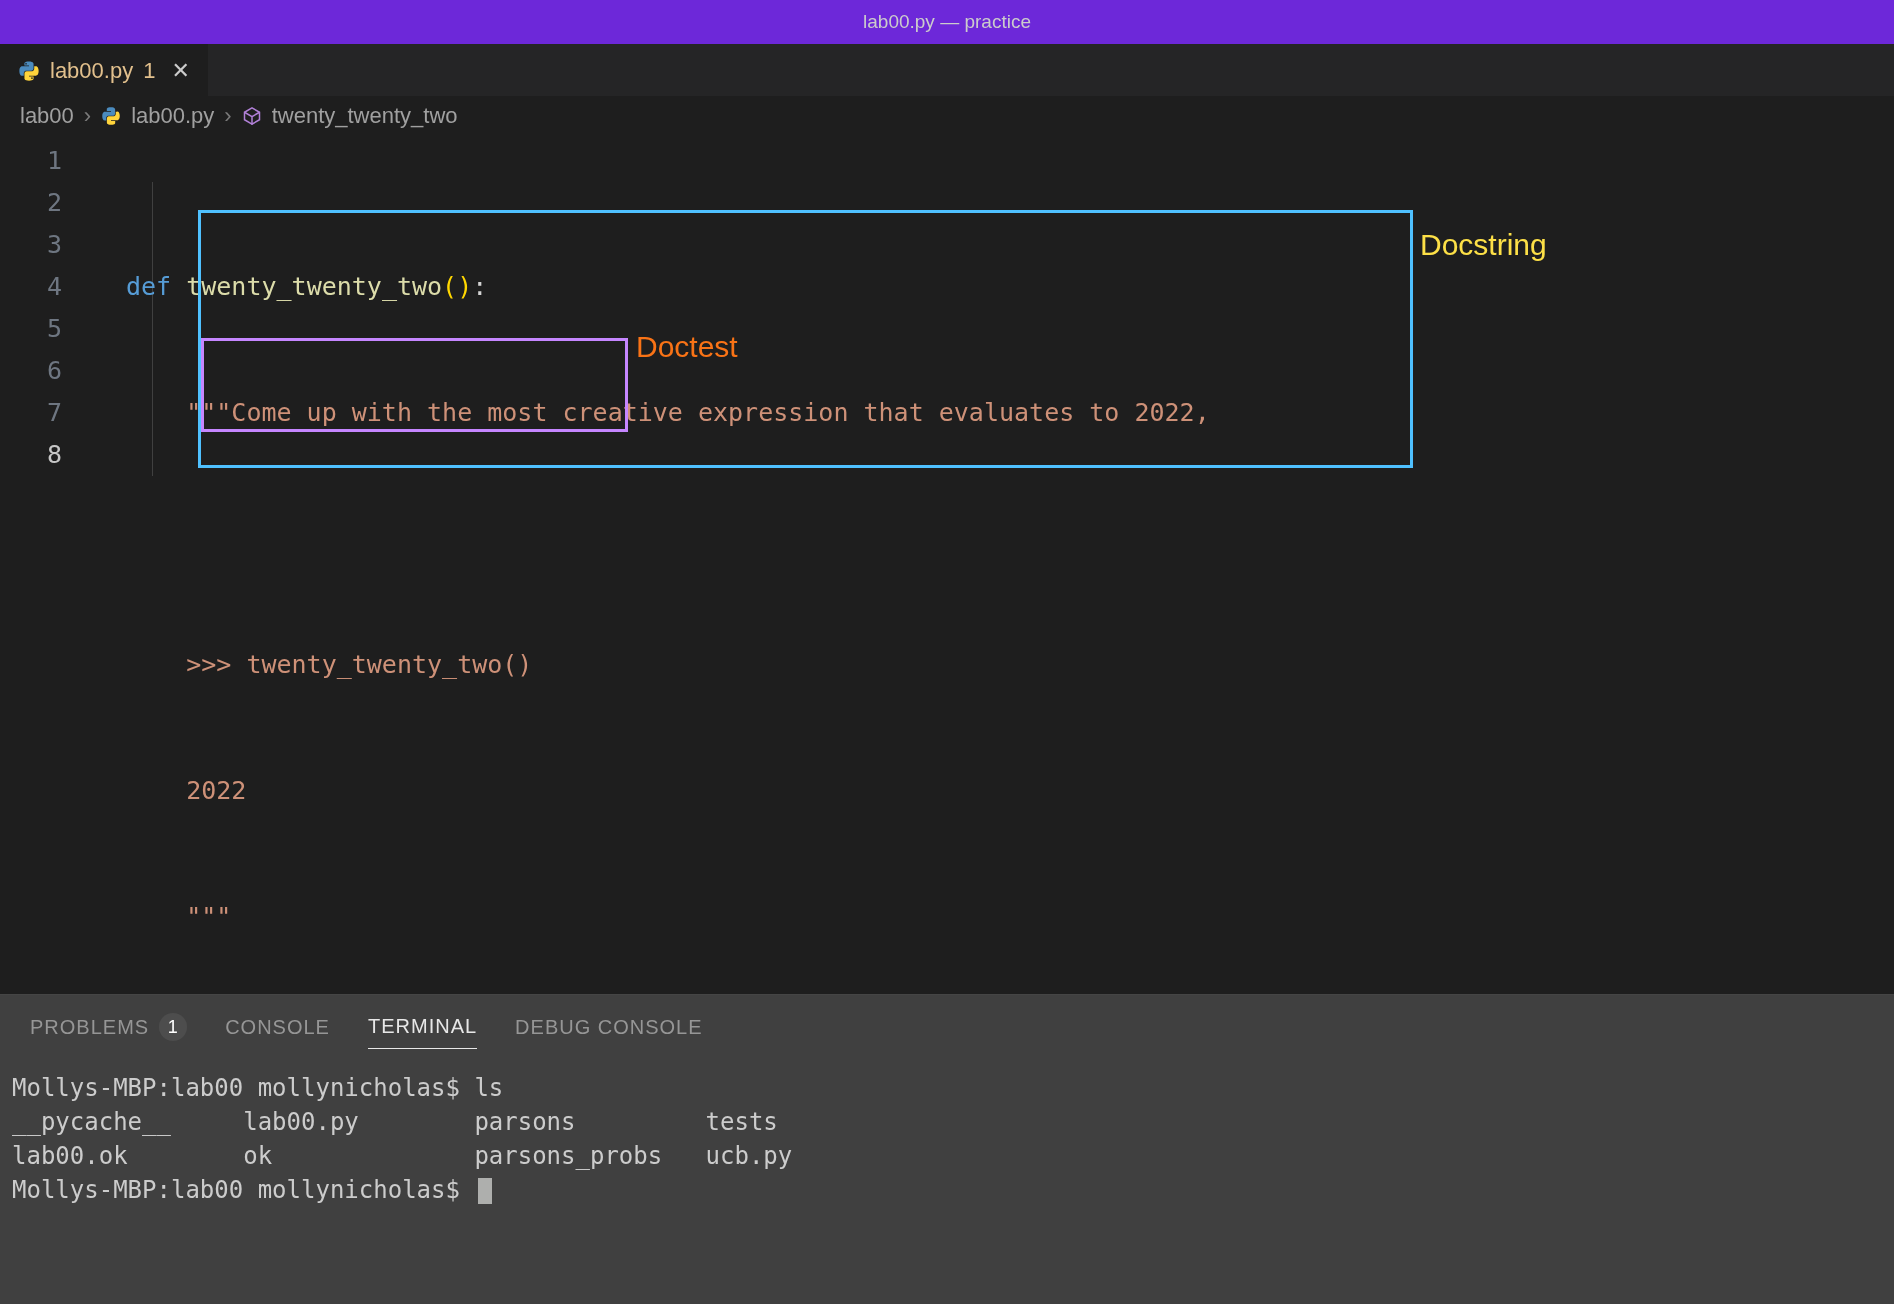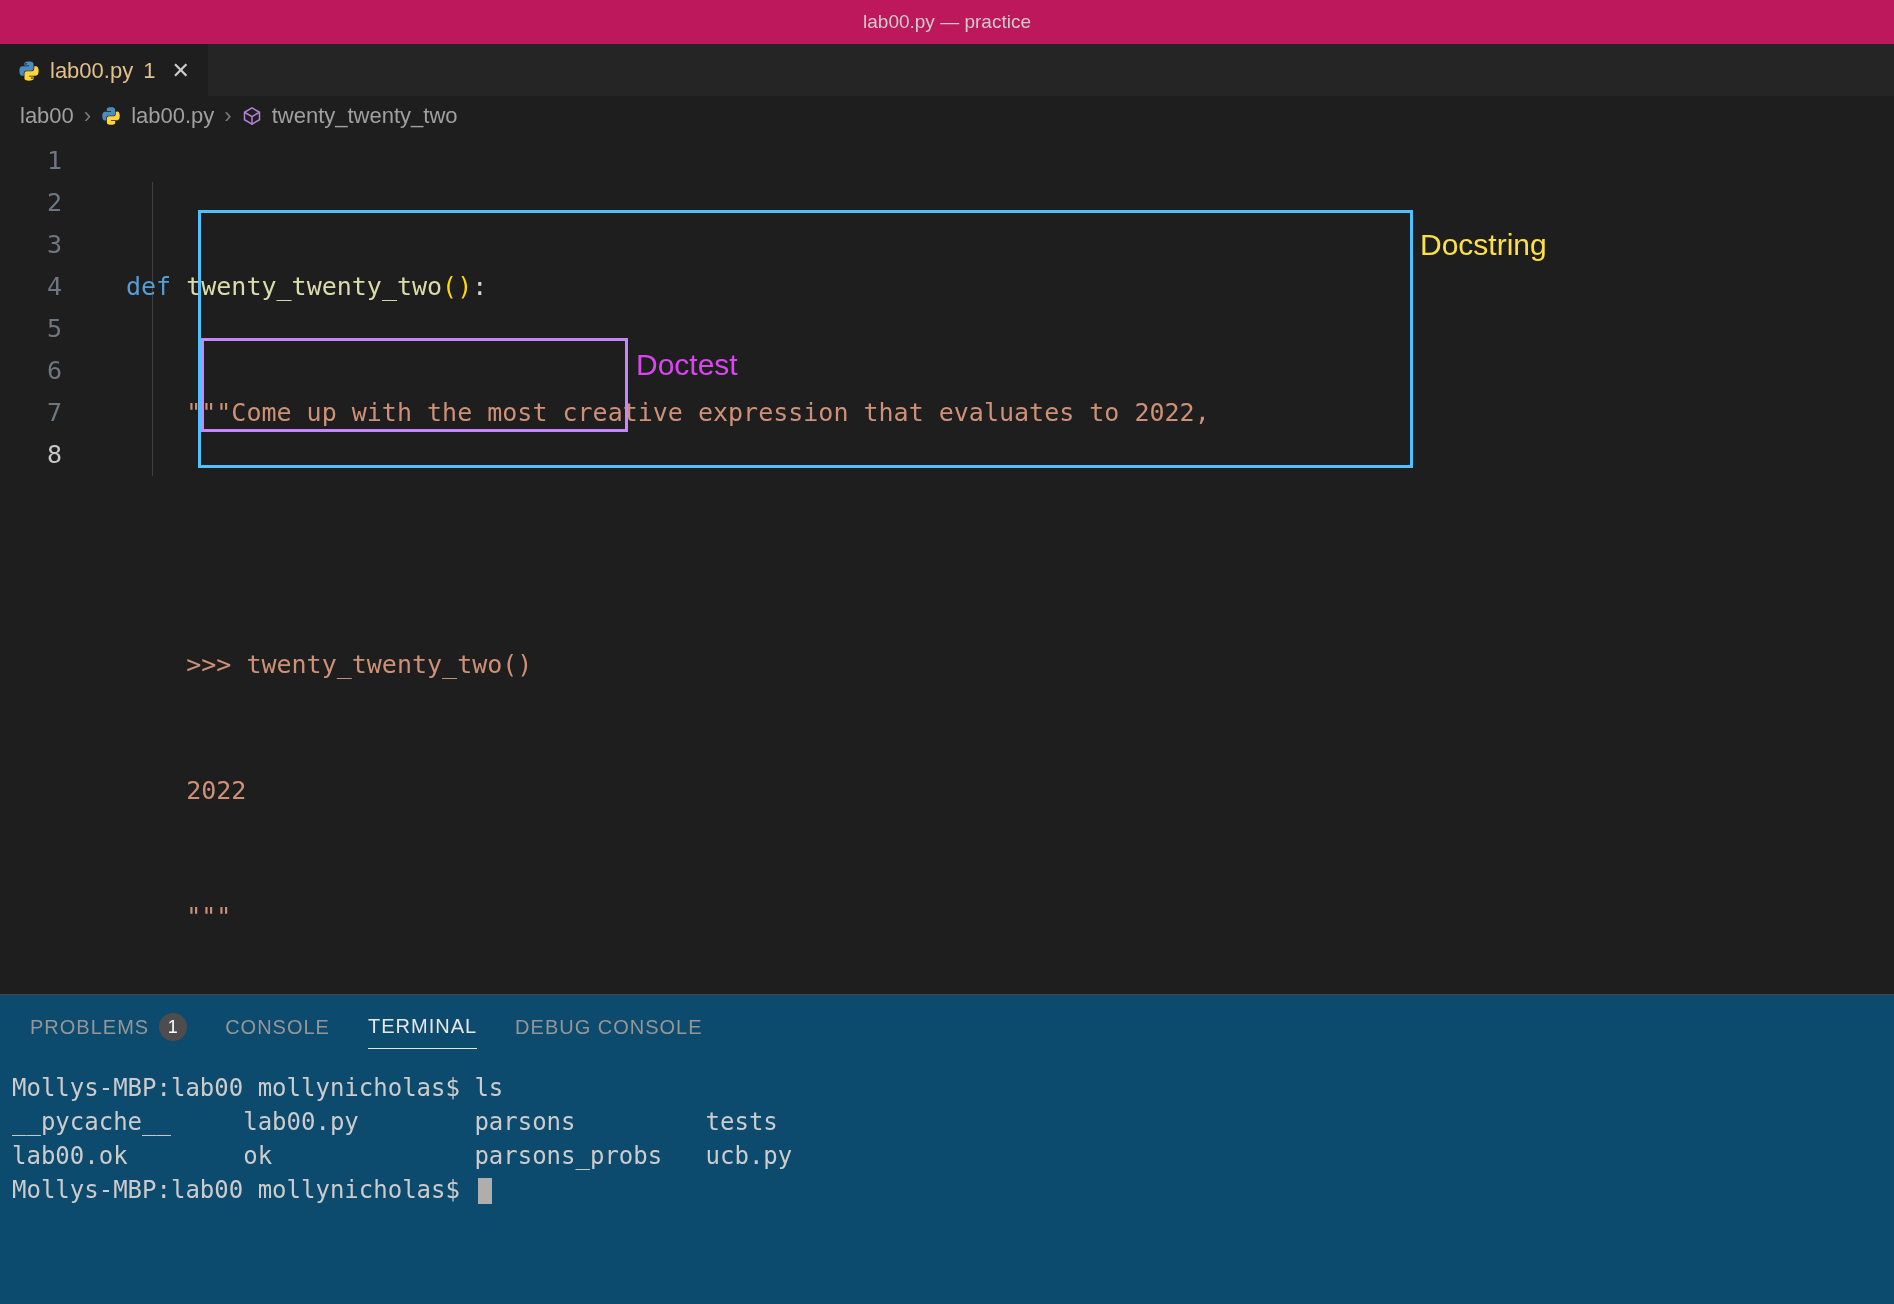--- a/index.html
+++ b/index.html
@@ -9,21 +9,21 @@
     background: #1e1e1e;
     font-family: -apple-system, BlinkMacSystemFont, "Segoe UI", sans-serif;
     color: #cccccc;
     overflow: hidden;
     position: relative;
   }
 
   
   .titlebar {
     height: 44px;
-    background: #be185d;
+    background: #6d28d9;
     display: flex;
     align-items: center;
     justify-content: center;
     font-size: 19px;
     color: #cccccc;
   }
 
   
   .tabbar {
     height: 52px;
@@ -130,31 +130,31 @@
     width: 427px;
     height: 94px;
   }
   .anno-label {
     position: absolute;
     font-family: -apple-system, sans-serif;
     font-size: 30px;
     pointer-events: none;
   }
   .lbl-docstring { color: #fde047; left: 1420px; top: 228px; }
-  .lbl-doctest { color: #d946ef; left: 636px; top: 348px; }
+  .lbl-doctest { color: #f97316; left: 636px; top: 330px; }
 
   
   .panel {
     position: absolute;
     left: 0;
     right: 0;
     bottom: 0;
     height: 310px;
     border-top: 1px solid #454545;
-    background: #0c4a6e;
+    background: #404040;
   }
   .panel-tabs {
     display: flex;
     align-items: center;
     gap: 38px;
     padding: 18px 30px 14px 30px;
     font-size: 20px;
     color: #969696;
     letter-spacing: 1px;
   }

